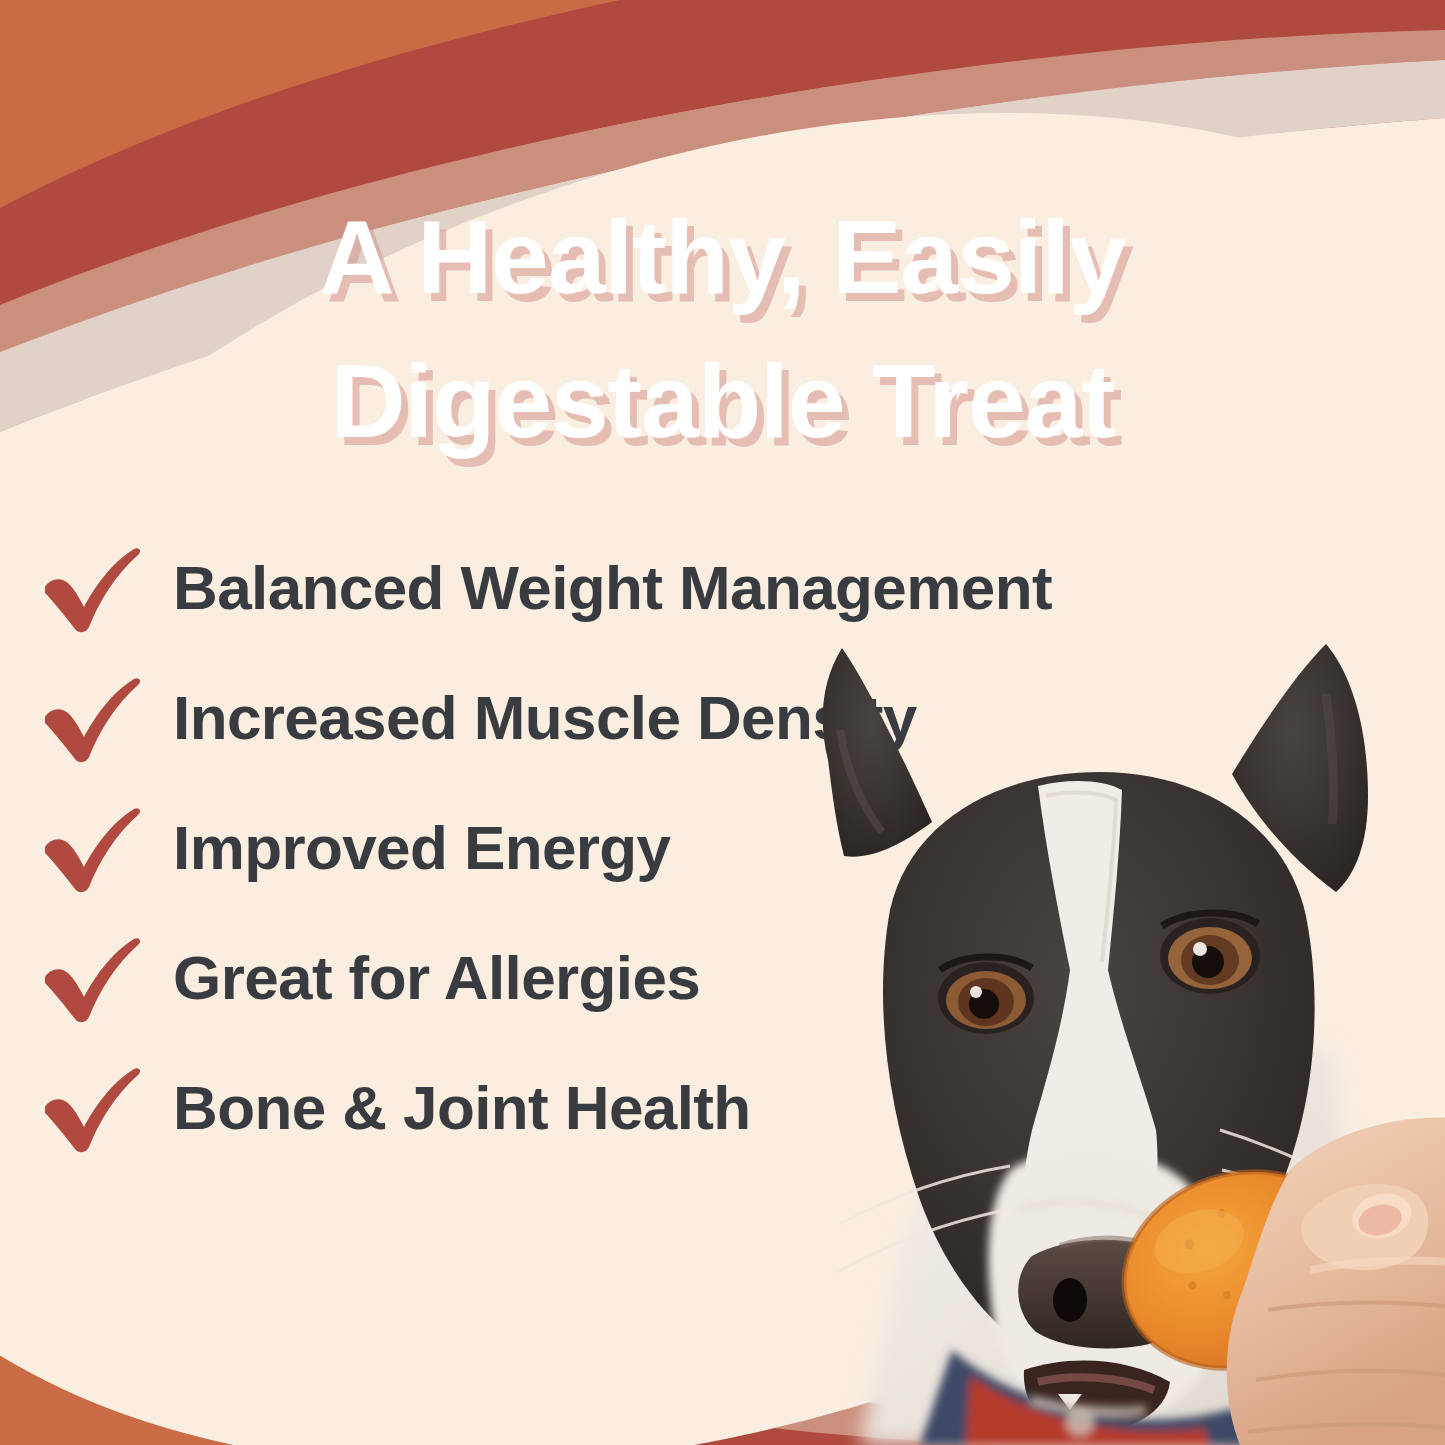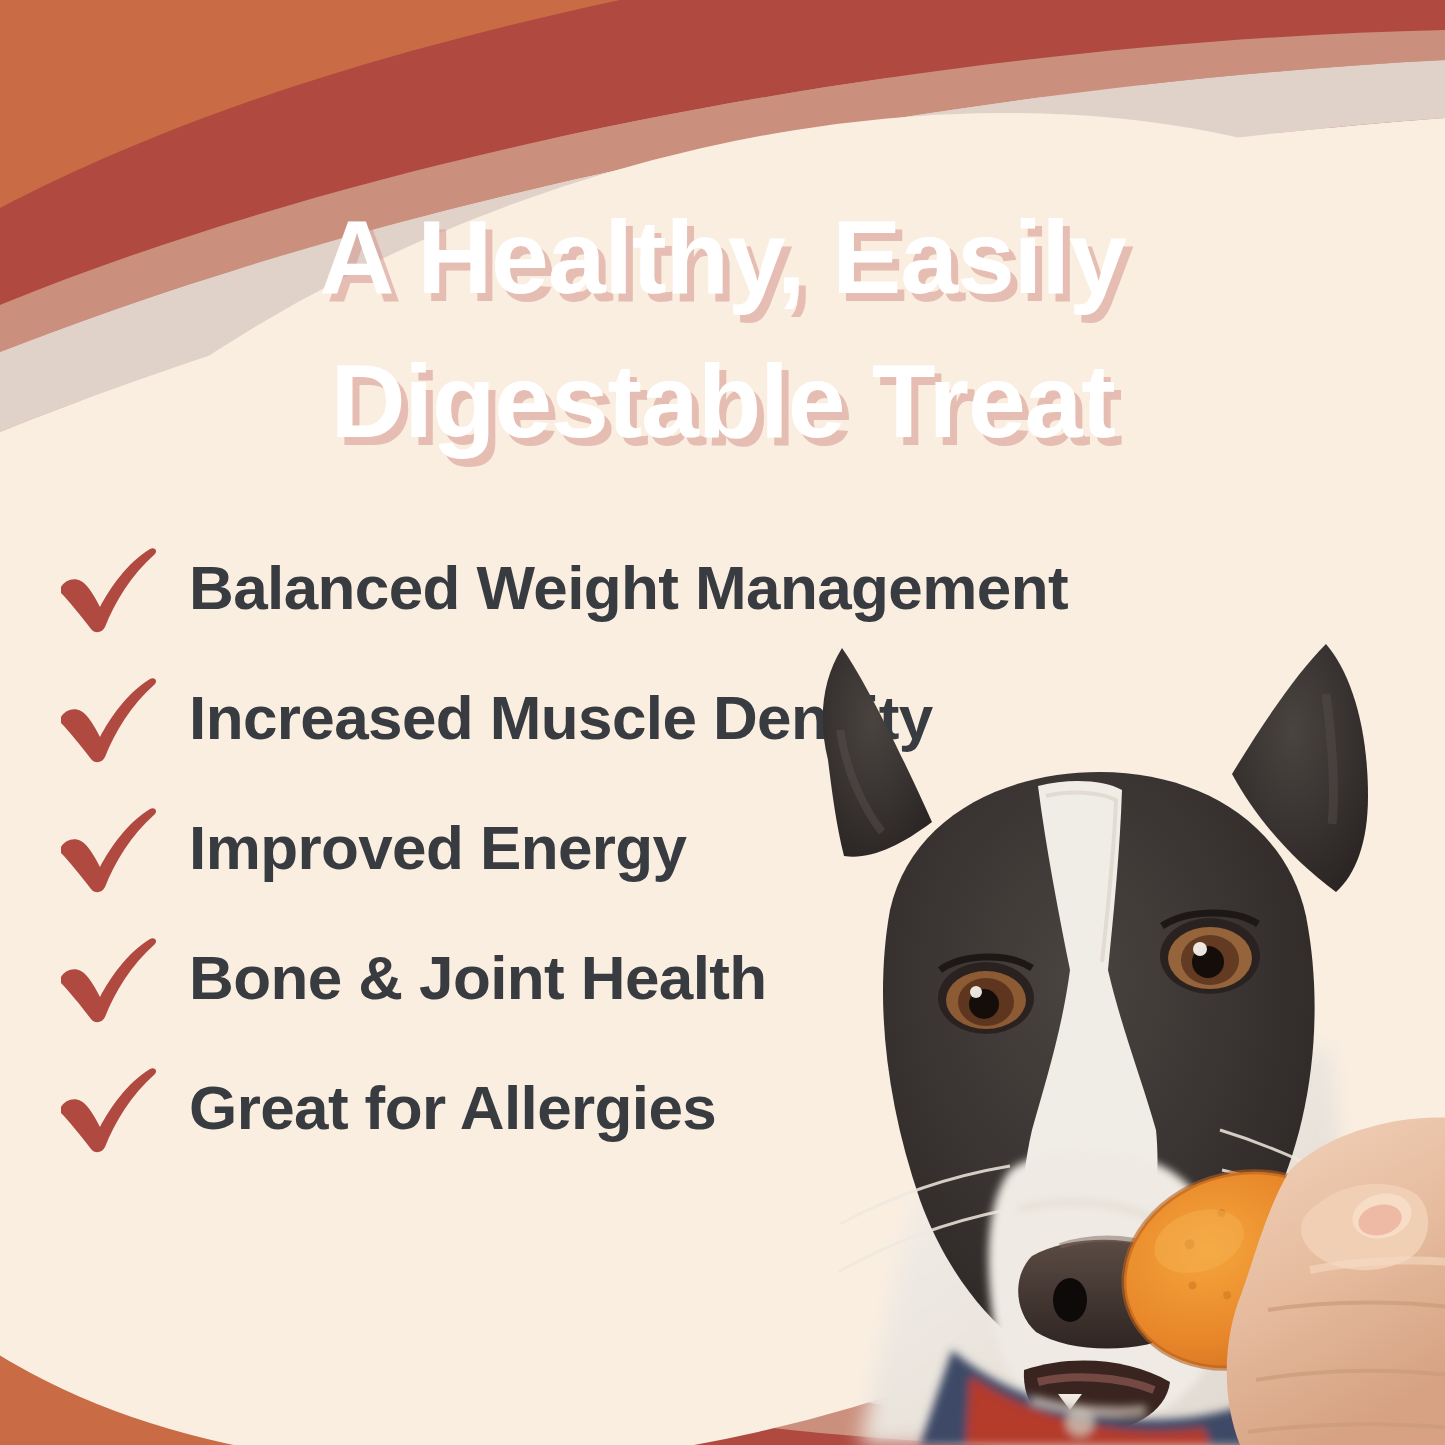--- a/index.html
+++ b/index.html
@@ -49,21 +49,21 @@
     left: 0;
     top: 525px;
     width: 1445px;
     z-index: 7;
   }
   .benefit-row {
     position: relative;
     height: 130px;
     display: flex;
     align-items: center;
-    padding-left: 55px;
+    padding-left: 39px;
     box-sizing: border-box;
   }
   .check-icon {
     flex: 0 0 auto;
     width: 108px;
     height: 86px;
     margin-right: 26px;
     display: block;
   }
   .benefit-label {
@@ -197,28 +197,28 @@
       <svg class="check-icon" viewBox="0 0 108 86" aria-hidden="true">
         <path d="M6 40 C10 33 19 30 26 34 C33 38 40 50 45 60 C55 41 72 16 95 2 C99 0 103 3 100 7 C76 28 60 55 50 80 C47 86 40 87 36 82 C26 69 14 54 6 46 Z" fill="#B04A40"></path>
       </svg>
       <span class="benefit-label">Improved Energy</span>
     </div>
 
     <div class="benefit-row">
       <svg class="check-icon" viewBox="0 0 108 86" aria-hidden="true">
         <path d="M6 40 C10 33 19 30 26 34 C33 38 40 50 45 60 C55 41 72 16 95 2 C99 0 103 3 100 7 C76 28 60 55 50 80 C47 86 40 87 36 82 C26 69 14 54 6 46 Z" fill="#B04A40"></path>
       </svg>
+      <span class="benefit-label">Great for Allergies</span>
+    </div>
+
+    <div class="benefit-row">
+      <svg class="check-icon" viewBox="0 0 108 86" aria-hidden="true">
+        <path d="M6 40 C10 33 19 30 26 34 C33 38 40 50 45 60 C55 41 72 16 95 2 C99 0 103 3 100 7 C76 28 60 55 50 80 C47 86 40 87 36 82 C26 69 14 54 6 46 Z" fill="#B04A40"></path>
+      </svg>
       <span class="benefit-label">Bone &amp; Joint Health</span>
-    </div>
-
-    <div class="benefit-row">
-      <svg class="check-icon" viewBox="0 0 108 86" aria-hidden="true">
-        <path d="M6 40 C10 33 19 30 26 34 C33 38 40 50 45 60 C55 41 72 16 95 2 C99 0 103 3 100 7 C76 28 60 55 50 80 C47 86 40 87 36 82 C26 69 14 54 6 46 Z" fill="#B04A40"></path>
-      </svg>
-      <span class="benefit-label">Great for Allergies</span>
     </div>
 
   </div>
 
   <div id="dog-photo">
     <svg width="675" height="835" viewBox="0 0 675 835" aria-hidden="true">
       <defs>
         <radialGradient id="furShade" cx="45%" cy="35%" r="70%">
           <stop offset="0%" stop-color="#4a4441"></stop>
           <stop offset="100%" stop-color="#2b2624"></stop>

